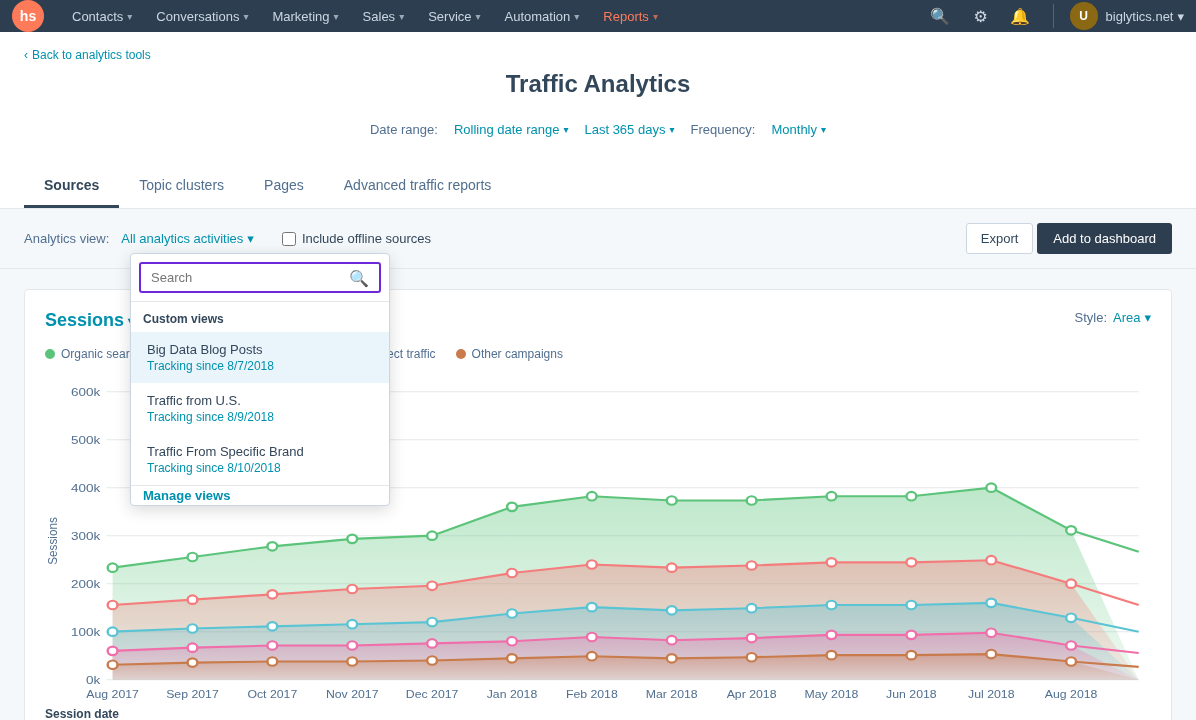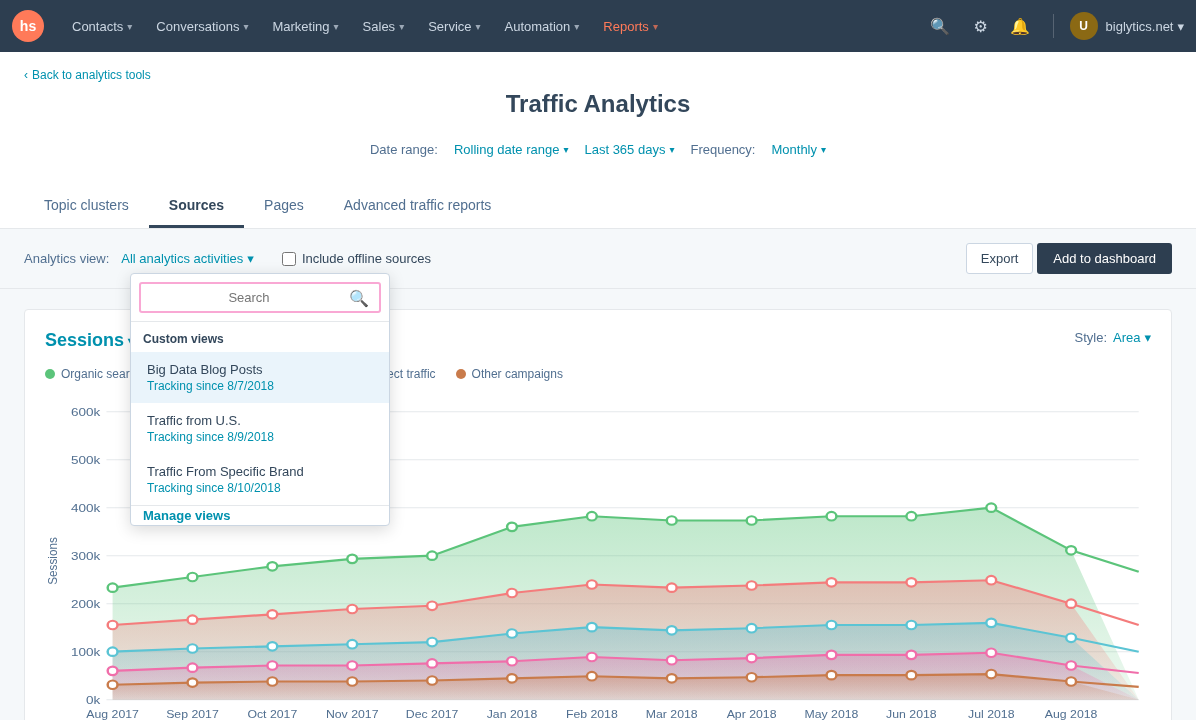--- a/index.html
+++ b/index.html
@@ -1,19 +1,19 @@
 <!DOCTYPE html>
 <html><head>
   <meta charset="utf-8">
   <style>
     * { box-sizing: border-box; margin: 0; padding: 0; }
     body { font-family: -apple-system, BlinkMacSystemFont, 'Segoe UI', Helvetica, Arial, sans-serif; background: #f5f8fa; font-size: 14px; color: #33475b; }
 
     
-    .top-nav { background: #2d3e50; display: flex; align-items: center; height: 52px; padding: 16px 12px; color: #fff; position: relative; z-index: 100; }
+    .top-nav { background: #2d3e50; display: flex; align-items: center; height: 32px; padding: 16px 12px; color: #fff; position: relative; z-index: 100; }
     .top-nav-logo { width: 32px; height: 32px; margin-right: 16px; flex-shrink: 0; }
     .top-nav-links { display: flex; align-items: center; flex: 1; gap: 0; }
     .nav-item { color: #cbd6e2; font-size: 13px; padding: 0 12px; height: 48px; display: flex; align-items: center; cursor: pointer; white-space: nowrap; }
     .nav-item .chevron { font-size: 10px; margin-left: 4px; opacity: 0.7; }
     .nav-item.active { color: #ff7a59; }
     .top-nav-right { display: flex; align-items: center; gap: 8px; margin-left: auto; }
     .nav-icon-btn { color: #cbd6e2; background: none; border: none; cursor: pointer; width: 32px; height: 32px; display: flex; align-items: center; justify-content: center; font-size: 16px; border-radius: 4px; }
     .nav-divider { width: 1px; height: 24px; background: rgba(255,255,255,0.2); margin: 0 8px; }
     .nav-avatar { width: 28px; height: 28px; border-radius: 50%; background: #8b6914; display: flex; align-items: center; justify-content: center; color: #fff; font-size: 12px; font-weight: bold; cursor: pointer; overflow: hidden; }
     .nav-user { color: #cbd6e2; font-size: 13px; cursor: pointer; display: flex; align-items: center; gap: 4px; }
@@ -40,21 +40,21 @@
     .checkbox-area { display: flex; align-items: center; gap: 6px; margin-left: 16px; }
     .checkbox-area input[type=checkbox] { width: 14px; height: 14px; cursor: pointer; }
     .checkbox-label { color: #33475b; font-size: 13px; }
     .analytics-bar-right { margin-left: auto; display: flex; gap: 4px; }
     .btn-export { border: 1px solid #cbd6e2; background: #fff; color: #33475b; padding: 7px 14px; border-radius: 3px; font-size: 13px; cursor: pointer; font-weight: 500; }
     .btn-add-dashboard { background: #2d3e50; color: #fff; border: none; padding: 7px 16px; border-radius: 3px; font-size: 13px; cursor: pointer; font-weight: 500; }
 
     
     .dropdown-popup { position: absolute; left: 130px; top: 44px; width: 260px; background: #fff; border: 1px solid #cbd6e2; border-radius: 4px; box-shadow: 0 4px 16px rgba(0,0,0,0.15); z-index: 200; }
     .dropdown-search-area { padding: 8px; border-bottom: 1px solid #e5e8eb; }
-    .dropdown-search-input { width: 100%; border: 2px solid #f9a8d4; border-radius: 3px; padding: 6px 32px 6px 10px; font-size: 13px; color: #33475b; outline: none; text-align: center; }
+    .dropdown-search-input { width: 100%; border: 2px solid #6d28d9; border-radius: 3px; padding: 6px 32px 6px 10px; font-size: 13px; color: #33475b; outline: none; }
     .dropdown-search-icon { position: absolute; right: 18px; top: 16px; color: #0091ae; font-size: 16px; }
     .dropdown-section-label { padding: 10px 12px 6px; font-size: 12px; font-weight: 600; color: #33475b; }
     .dropdown-items { max-height: 200px; overflow-y: auto; }
     .dropdown-item { padding: 10px 16px; cursor: pointer; }
     .dropdown-item:hover, .dropdown-item.selected { background: #eaf4fb; }
     .dropdown-item-title { font-size: 13px; color: #33475b; font-weight: 500; }
     .dropdown-item-sub { font-size: 12px; color: #0091ae; margin-top: 2px; }
     .dropdown-manage { padding: 2px 12px; border-top: 1px solid #e5e8eb; color: #0091ae; font-size: 13px; font-weight: 600; cursor: pointer; }
 
     
@@ -145,22 +145,22 @@
         <span class="chevron">▾</span>
       </span>
       <span class="filter-label">Frequency:</span>
       <span class="filter-btn">
         <span>Monthly</span>
         <span class="chevron">▾</span>
       </span>
     </div>
   </div>
   <div class="tabs">
+    <div class="tab active"><span>Sources</span></div>
     <div class="tab"><span>Topic clusters</span></div>
-    <div class="tab active"><span>Sources</span></div>
     <div class="tab"><span>Pages</span></div>
     <div class="tab"><span>Advanced traffic reports</span></div>
   </div>
 </div>
 
 <div class="analytics-bar">
   <span class="analytics-label">Analytics view:</span>
   <div class="analytics-dropdown-btn">
     <span>All analytics activities</span>
     <span>▾</span>

